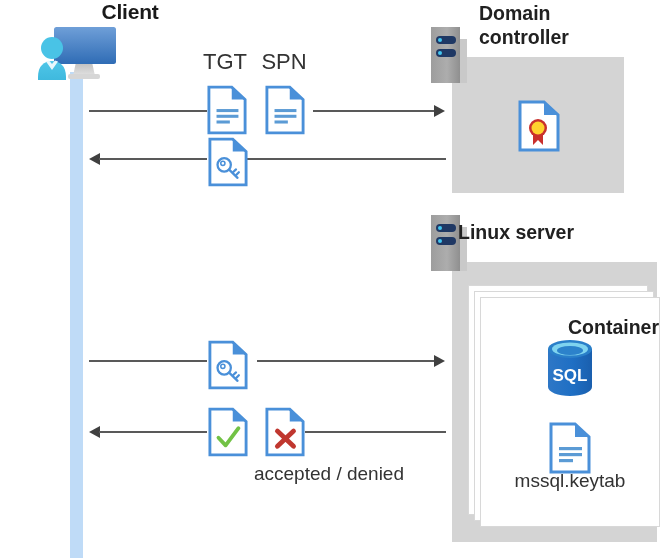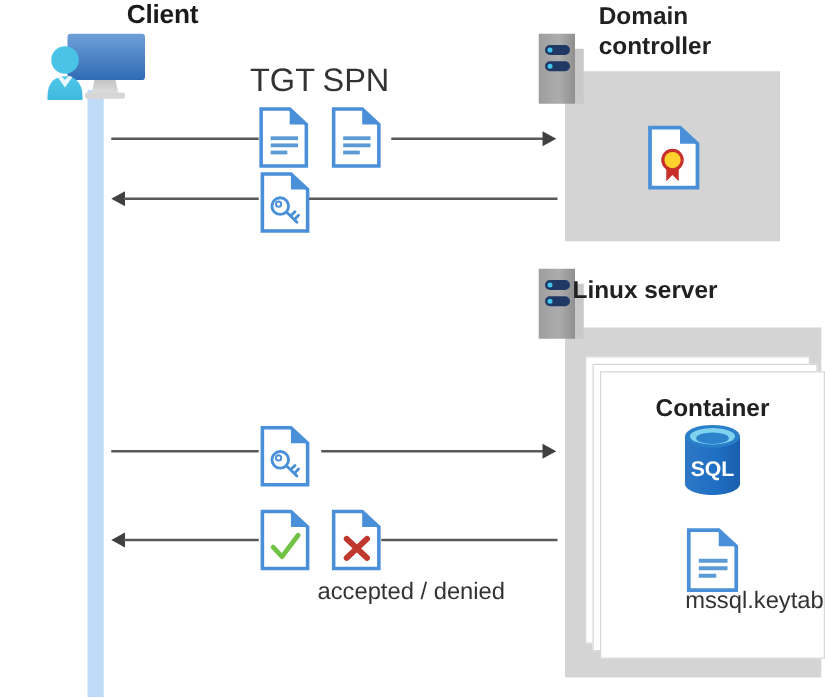--- a/index.html
+++ b/index.html
@@ -108,30 +108,30 @@
     border: 1px solid #d8d8d8;
   }
   .card-3 { left: 444px; top: 285px; width: 178px; height: 228px; }
   .card-2 { left: 450px; top: 291px; width: 178px; height: 228px; }
   .card-1 { left: 456px; top: 297px; width: 178px; height: 228px; }
 
   .title-container {
     position: absolute;
     left: 0; top: 18px;
     width: 178px;
-    text-align: center;
+    text-align: right;
     font-size: 19.5px;
     font-weight: bold;
     color: #212121;
   }
   .keytab-label {
     position: absolute;
     left: 0; top: 172px;
     width: 178px;
-    text-align: right;
+    text-align: center;
     font-size: 19px;
     color: #333333;
   }
 
   
   .seg {
     position: absolute;
     height: 2px;
     background: #595959;
   }
@@ -147,21 +147,21 @@
   .arrowhead.left {
     border-top: 6px solid transparent;
     border-bottom: 6px solid transparent;
     border-right: 11px solid #404040;
   }
 
   
   .doc-icon { position: absolute; }
   .flow-label {
     position: absolute;
-    font-size: 26px;
+    font-size: 22px;
     color: #333333;
     text-align: center;
   }
   .accepted-denied {
     position: absolute;
     left: 80px;
     top: 463px;
     width: 300px;
     text-align: right;
     font-size: 19px;

